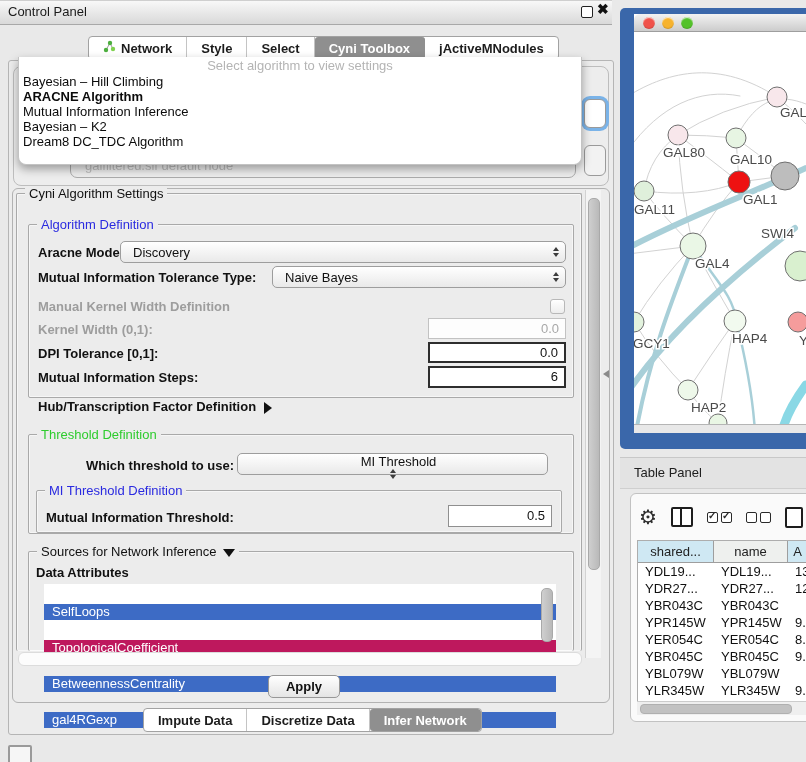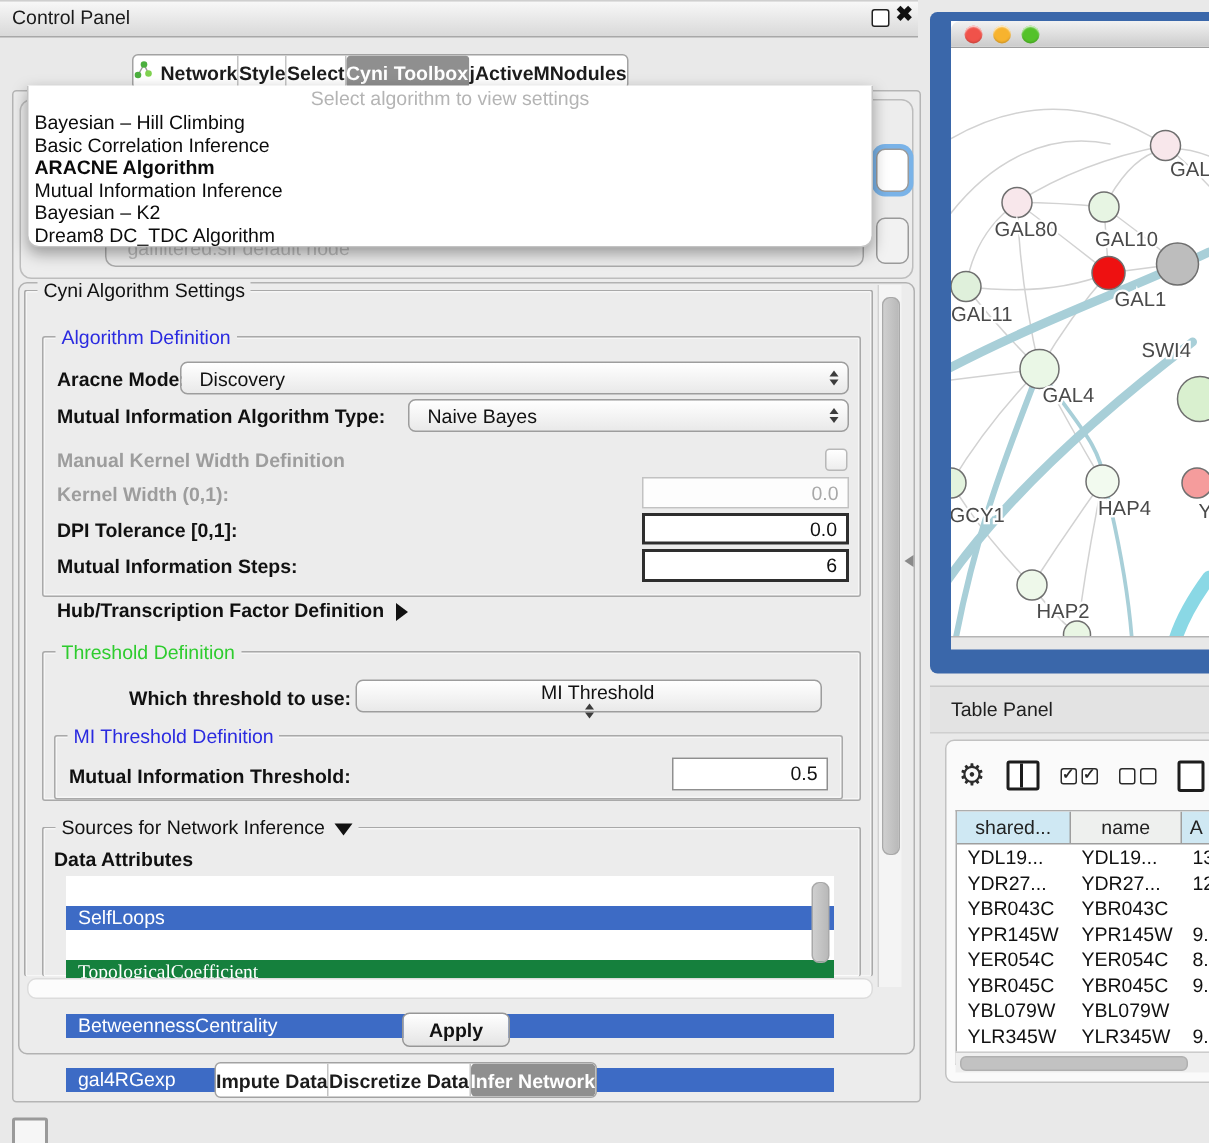--- a/index.html
+++ b/index.html
@@ -9,21 +9,21 @@
 
   
   .cp-titlebar{left:0;top:8;width:612px;height:23px;
     background:linear-gradient(#f8f8f8,#d9d9d9);border-top:1px solid #cfcfcf;border-bottom:1px solid #a8a8a8;}
   .cp-title{left:8px;top:3px;font-size:13px;color:#1a1a1a;}
   .float-ic{left:581px;top:5px;width:10px;height:10px;border:1.6px solid #222;border-radius:2px;background:#fff;}
   .close-ic{left:597px;top:0px;font-size:14px;font-weight:bold;color:#111;}
 
   
   .seg-bar{display:flex;background:#fff;border:1px solid #a2a2a2;border-radius:4px;overflow:hidden;height:22px;}
-  .seg{display:flex;align-items:center;gap:5px;padding:0 0;font-weight:600;color:#1c1c1c;
+  .seg{display:flex;align-items:center;gap:5px;padding:0 14px;font-weight:600;color:#1c1c1c;
        border-right:1px solid #c4c4c4;cursor:default;white-space:nowrap;}
   .seg:last-child{border-right:none;}
   .seg.sel{background:#8f8f8f;color:#fff;border-radius:3px;border-right-color:#8f8f8f;}
 
   .cp-main{left:8px;top:60px;width:604px;height:673px;background:#ececec;
      border:1px solid #b5b5b5;border-radius:3px;}
 
   
   .hidden-panel{left:13px;top:66px;width:594px;height:118px;background:#ededed;
      border:1px solid #bdbdbd;border-radius:8px;}
@@ -149,21 +149,20 @@
 
 <div class="abs hidden-panel"></div>
 <div class="abs hp-combo-wide">galfiltered.sif default node</div>
 <div class="abs hp-combo-focus"></div>
 <div class="abs hp-combo2"></div>
 
 <div class="abs dd-overlay">
   <div class="dd-placeholder">Select algorithm to view settings</div>
   <div id="algo-list">
       <div class="dd-item">Bayesian – Hill Climbing</div>
-      <div class="dd-item">Basic Correlation Inference</div>
       <div class="dd-item sel">ARACNE Algorithm</div>
       <div class="dd-item">Mutual Information Inference</div>
       <div class="dd-item">Bayesian – K2</div>
       <div class="dd-item">Dream8 DC_TDC Algorithm</div>
     </div>
 </div>
 
 <div class="abs sub-panel"></div>
 
 <div class="gbox" style="left:16px;top:193px;width:564px;height:457px;border-bottom:none;">
@@ -174,21 +173,21 @@
   <legend style="color:#2a2ae0;">Algorithm Definition</legend>
 </div>
 <div class="flabel" style="left:38px;top:245px;">Aracne Mode:</div>
 <div class="combo" style="left:120px;top:241px;width:446px;">
   <span class="val">Discovery</span>
   <span class="spin">
       <span class="tri-up"></span>
       <span class="tri-dn"></span>
     </span>
 </div>
-<div class="flabel" style="left:38px;top:270px;">Mutual Information Algorithm Type:</div>
+<div class="flabel" style="left:38px;top:270px;">Mutual Information Tolerance Type:</div>
 <div class="combo" style="left:272px;top:266px;width:294px;">
   <span class="val">Naive Bayes</span>
   <span class="spin">
       <span class="tri-up"></span>
       <span class="tri-dn"></span>
     </span>
 </div>
 <div class="flabel dis" style="left:38px;top:299px;">Manual Kernel Width Definition</div>
 <div class="cb" style="left:550px;top:299px;"></div>
 <div class="flabel dis" style="left:38px;top:322px;">Kernel Width (0,1):</div>
@@ -220,21 +219,21 @@
 <div class="nfield norm" style="left:448px;top:505px;width:104px;height:22px;line-height:20px;">0.5</div>
 
 <div class="gbox" style="left:28px;top:551px;width:544px;height:99px;border-bottom:none;">
   <legend>
     <span>Sources for Network Inference</span><span class="arrow-down"></span>
   </legend>
 </div>
 <div class="flabel" style="left:36px;top:565px;">Data Attributes</div>
 <div class="attr-list" style="left:44px;top:584px;width:512px;height:64px;" id="attr-list">
     <div class="attr-row sel" style="background: rgb(61, 107, 197);">SelfLoops</div>
-    <div class="attr-row sel" style="background: #15803d; font-family: Liberation Serif, serif;">TopologicalCoefficient</div>
+    <div class="attr-row sel" style="background: #be185d;">TopologicalCoefficient</div>
     <div class="attr-row sel" style="background: rgb(61, 107, 197);">BetweennessCentrality</div>
     <div class="attr-row sel" style="background: rgb(61, 107, 197);">gal4RGexp</div>
   </div>
 <div class="vthumb" style="left:541px;top:588px;height:52px;position:absolute;"></div>
 
 <div class="vscroll" style="left:585px;top:190px;height:468px;">
   <div class="vthumb" style="top:8px;height:370px;"></div>
 </div>
 <div class="hscroll-white" style="left:18px;top:652px;width:562px;"></div>
 

